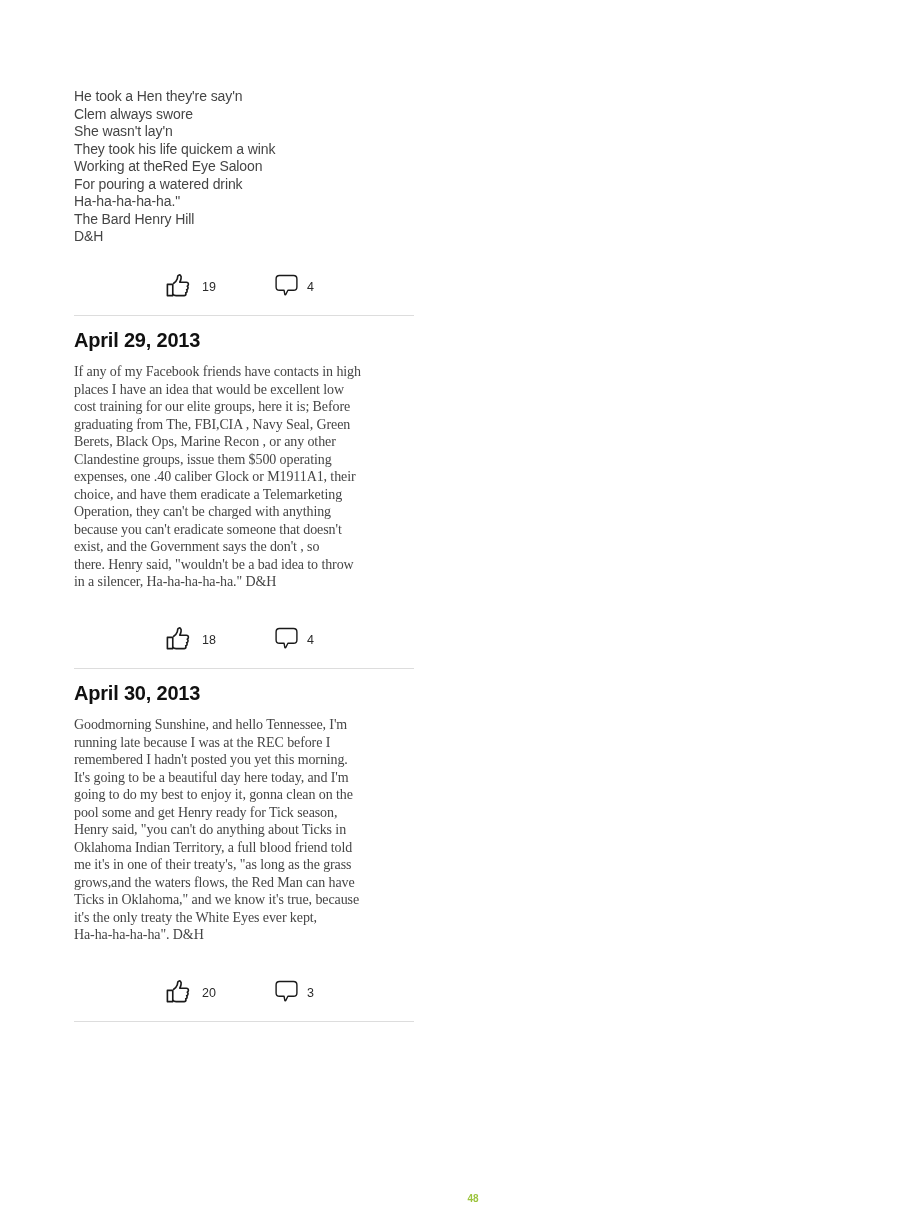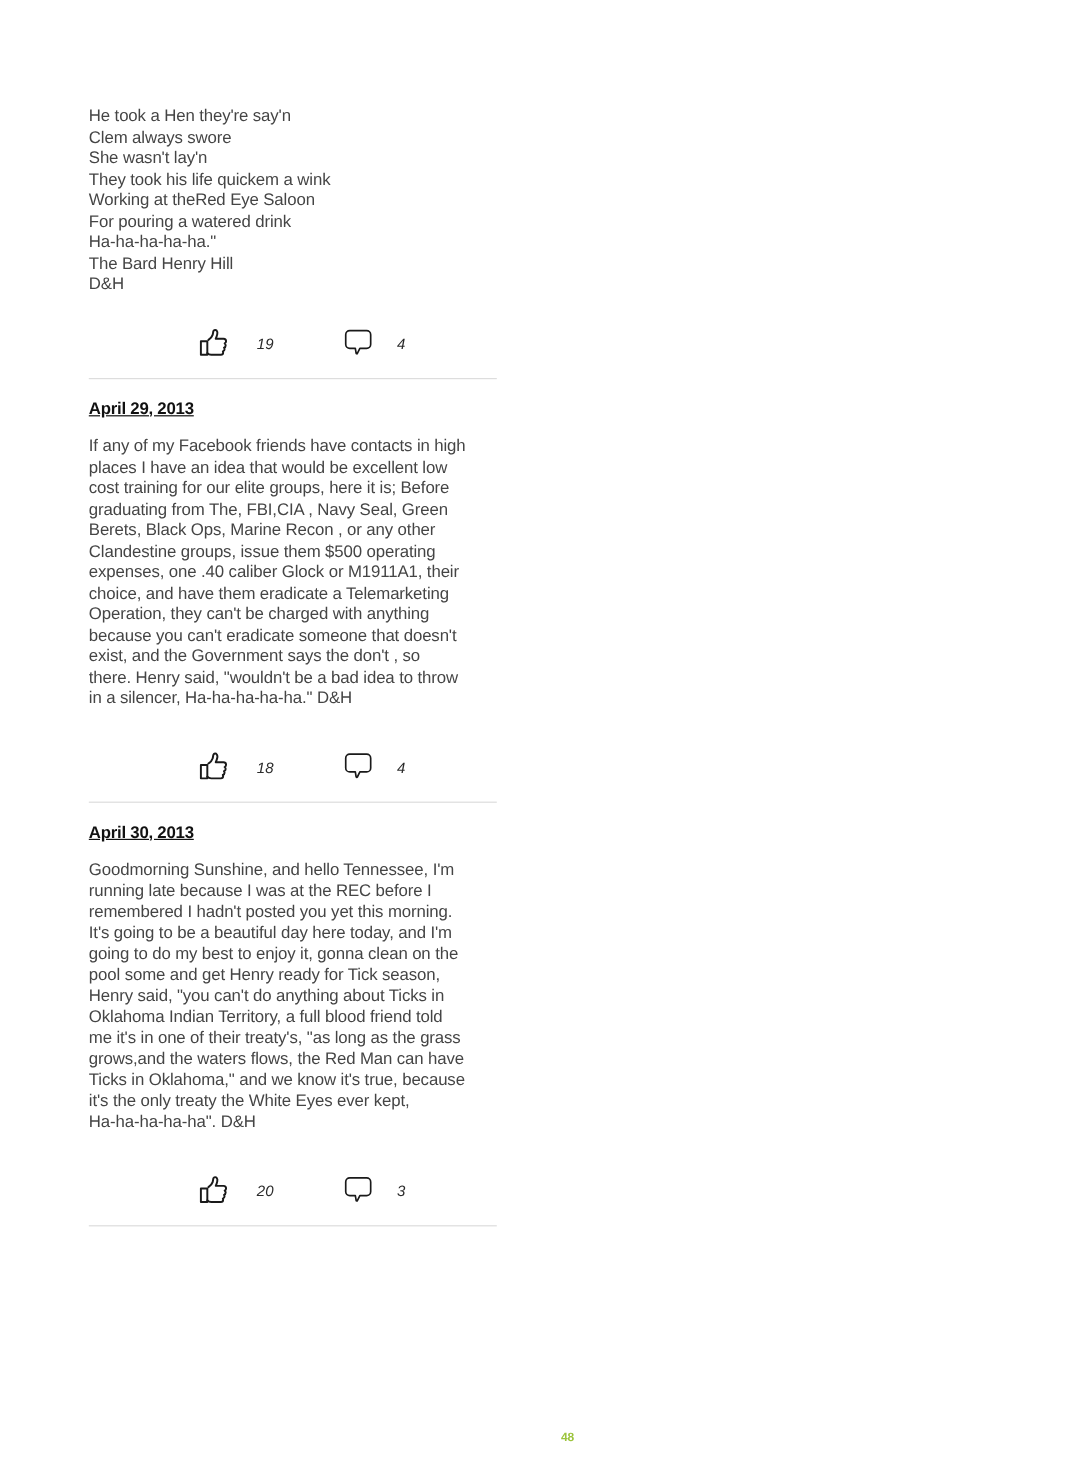--- a/index.html
+++ b/index.html
@@ -20,43 +20,41 @@
   }
   .post-body {
     white-space: pre-line;
     font-size: 14px;
     line-height: 17.5px;
     color: #454545;
     letter-spacing: -0.1px;
   }
   .post-heading {
     margin-top: 16px;
-    font-size: 14px;
+    font-size: 20px;
     line-height: 17.5px;
     font-weight: 700;
     color: #111111;
     letter-spacing: -0.2px;
-    text-decoration: underline;
   }
-  .post-heading + .post-body { margin-top: 14px; }
+  .post-heading + .post-body { margin-top: 14px; font-family: Liberation Serif, serif; }
   .action-row {
     display: flex;
     align-items: center;
     height: 30px;
     margin-left: 92px;
     gap: 58px;
   }
   .post:first-child .action-row { margin-top: 26px; }
   .post .action-row { margin-top: 34px; }
   .action {
     display: flex;
     align-items: center;
-    gap: 20px;
+    gap: 8px;
     cursor: pointer;
-    font-style: italic;
   }
   .action .icon { display: inline-flex; }
   .action .icon svg { display: block; }
   .count {
     font-size: 12.5px;
     color: #2b2b2b;
   }
   .divider {
     border: none;
     height: 1px;

